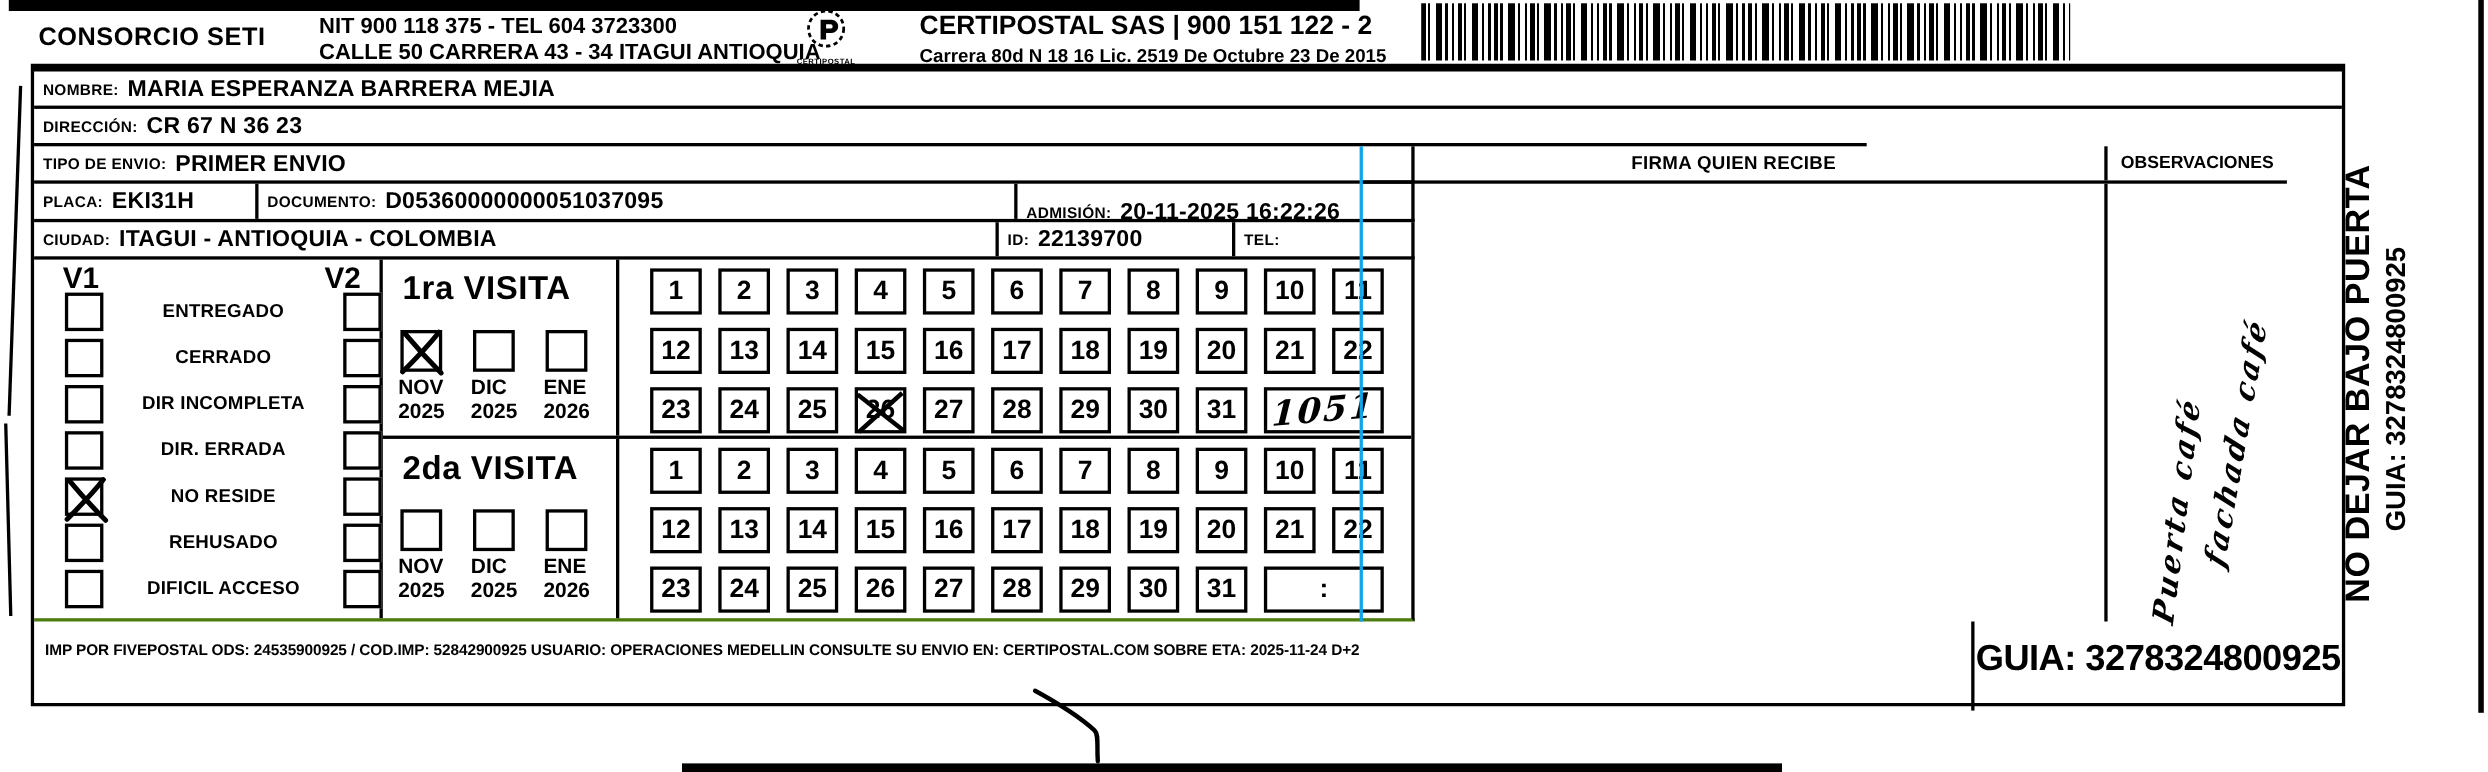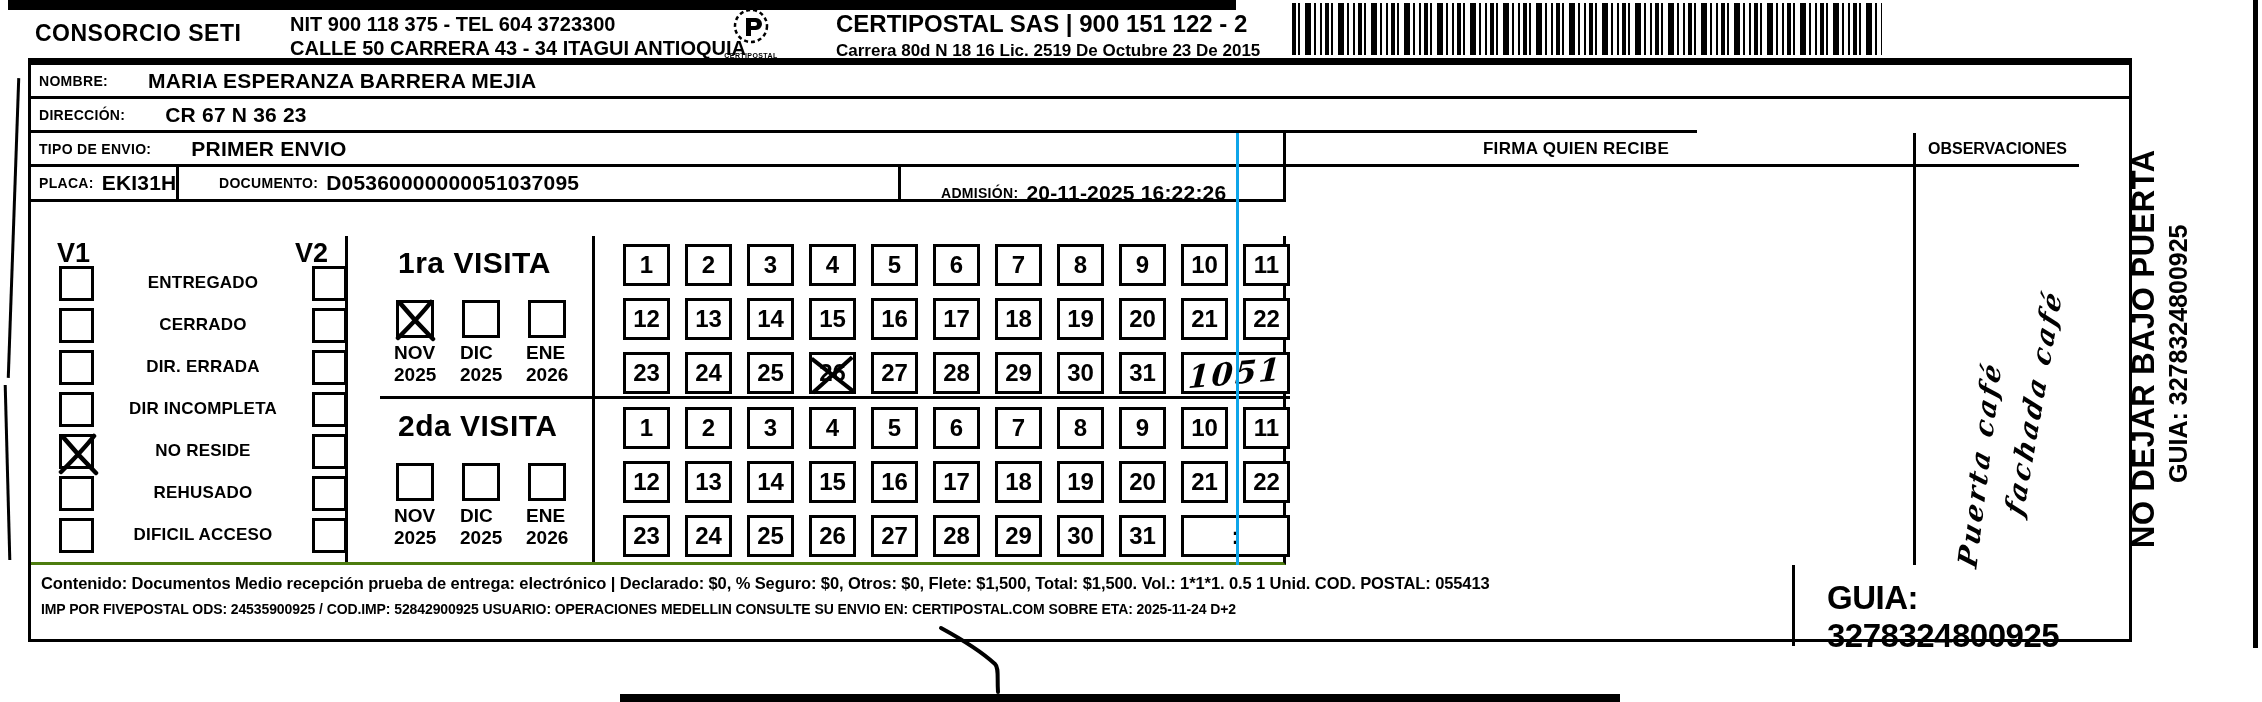--- a/index.html
+++ b/index.html
@@ -21,32 +21,32 @@
   .hdr-logo{position:absolute;left:718px;top:6px;width:66px;text-align:center;}
   .hdr-logo .caption{font-size:7px;font-weight:700;letter-spacing:.4px;line-height:7px;}
   .hdr-entity{position:absolute;left:836px;top:10px;}
   .hdr-entity .l1{font-size:24px;font-weight:700;}
   .hdr-entity .l2{font-size:17px;font-weight:700;margin-top:3px;text-align:right;}
   .barcode{position:absolute;left:1292px;top:3px;width:590px;height:52px;
     background:repeating-linear-gradient(90deg,#000 0 4px,#fff 4px 6px,#000 6px 8px,#fff 8px 13px,#000 13px 19px,#fff 19px 22px,#000 22px 24px,#fff 24px 28px,#000 28px 30px,#fff 30px 33px);}
   
   .form{position:absolute;left:28px;top:58px;width:2104px;height:584px;
     border:3px solid #000;border-top:7px solid #000;box-sizing:border-box;}
-  .form .abs{position:absolute;box-sizing:border-box;gap:32px;}
+  .form .abs{position:absolute;box-sizing:border-box;}
   .cellrow{display:flex;align-items:center;padding-left:8px;}
   .flabel{font-size:14px;font-weight:700;letter-spacing:.3px;white-space:nowrap;}
   .fvalue{font-size:21px;font-weight:700;margin-left:8px;white-space:nowrap;letter-spacing:.2px;}
   .bb{border-bottom:3px solid #000;}
   .br{border-right:3px solid #000;}
   .row-nombre{left:0;top:0;width:2098px;height:34px;}
   .row-direccion{left:0;top:34px;width:1666px;height:34px;}
   .row-tipo{left:0;top:68px;width:1255px;height:34px;}
   .row-placa{left:0;top:102px;width:1255px;height:35px;display:flex;}
   .row-ciudad{left:0;top:137px;width:1255px;height:34px;display:flex;}
-  .c-placa{width:148px;}.c-doc{width:690px;}.c-adm{flex:1;margin-top:20px;}
+  .c-placa{width:204px;}.c-doc{width:690px;}.c-adm{flex:1;margin-top:20px;}
   .c-ciudad{width:877px;}.c-id{width:215px;}.c-tel{flex:1;}
   .cell{display:flex;align-items:center;padding-left:8px;box-sizing:border-box;}
   
   .visits{left:0;top:171px;width:1255px;height:329px;display:flex;border-bottom:3px solid #4d7c0f;}
   .status-panel{width:317px;border-right:3px solid #000;position:relative;box-sizing:border-box;flex:none;}
   .vhdr{position:absolute;top:2px;font-size:27px;font-weight:700;}
   .vhdr.v1{left:26px;}.vhdr.v2{left:264px;}
   .status-rows{position:absolute;left:0;top:26px;width:100%;padding-left:16px;}
   .status-row{display:flex;align-items:center;height:42px;}
   .cb{width:35px;height:35px;border:3px solid #000;box-sizing:border-box;position:relative;flex:none;background:#fff;}
@@ -155,20 +155,34 @@
       <div class="cell c-doc br">
         <span class="flabel">DOCUMENTO:</span>
         <span class="fvalue">D05360000000051037095</span>
       </div>
       <div class="cell c-adm">
         <span class="flabel">ADMISIÓN:</span>
         <span class="fvalue">20-11-2025 16:22:26</span>
       </div>
     </div>
 
+    <div class="abs row-ciudad bb br">
+      <div class="cell c-ciudad br">
+        <span class="flabel">CIUDAD:</span>
+        <span class="fvalue">ITAGUI - ANTIOQUIA - COLOMBIA</span>
+      </div>
+      <div class="cell c-id br">
+        <span class="flabel">ID:</span>
+        <span class="fvalue">22139700</span>
+      </div>
+      <div class="cell c-tel">
+        <span class="flabel">TEL:</span>
+        <span class="fvalue"></span>
+      </div>
+    </div>
 
     <div class="abs visits br">
       <div class="status-panel">
         <div class="vhdr v1">V1</div>
         <div class="vhdr v2">V2</div>
         <div class="status-rows">
             <div class="status-row">
     <div class="cb v1box">
       
     </div>
@@ -183,30 +197,30 @@
     </div>
     <div class="status-label">CERRADO</div>
     <div class="cb v2box">
       
     </div>
   </div>
             <div class="status-row">
     <div class="cb v1box">
       
     </div>
+    <div class="status-label">DIR INCOMPLETA</div>
+    <div class="cb v2box">
+      
+    </div>
+  </div>
+            <div class="status-row">
+    <div class="cb v1box">
+      
+    </div>
     <div class="status-label">DIR. ERRADA</div>
-    <div class="cb v2box">
-      
-    </div>
-  </div>
-            <div class="status-row">
-    <div class="cb v1box">
-      
-    </div>
-    <div class="status-label">DIR INCOMPLETA</div>
     <div class="cb v2box">
       
     </div>
   </div>
             <div class="status-row">
     <div class="cb v1box checked">
       <svg class="xmark" viewBox="0 0 44 44">
         <path d="M6 4 C16 16 28 29 39 40 M37 3 C27 16 14 29 4 39" stroke="#000" stroke-width="4.5" fill="none" stroke-linecap="round"></path>
       </svg>
     </div>
@@ -375,21 +389,20 @@
         <div class="obs-hd">OBSERVACIONES</div>
       </div>
       <div class="rr-body">
         <div class="firma-bd"></div>
         <div class="obs-bd"></div>
       </div>
     </div>
 
     <div class="abs footer">
       <div class="footer-text">
-        <div class="l1">Contenido: Documentos Medio recepción prueba de entrega: electrónico | Declarado: $0, % Seguro: $0, Otros: $0, Flete: $1,500, Total: $1,500. Vol.: 1*1*1. 0.5  1 Unid. COD. POSTAL: 055413</div>
         <div class="l2">IMP POR FIVEPOSTAL ODS: 24535900925 / COD.IMP: 52842900925 USUARIO: OPERACIONES MEDELLIN CONSULTE SU ENVIO EN: CERTIPOSTAL.COM SOBRE ETA: 2025-11-24 D+2</div>
       </div>
       <div class="guia-box">GUIA: 3278324800925</div>
     </div>
   </div>
 
   <div class="hand-obs h1">Puerta café</div>
   <div class="hand-obs h2">fachada café</div>
 
   <div class="vtext side1">NO DEJAR BAJO PUERTA</div>

